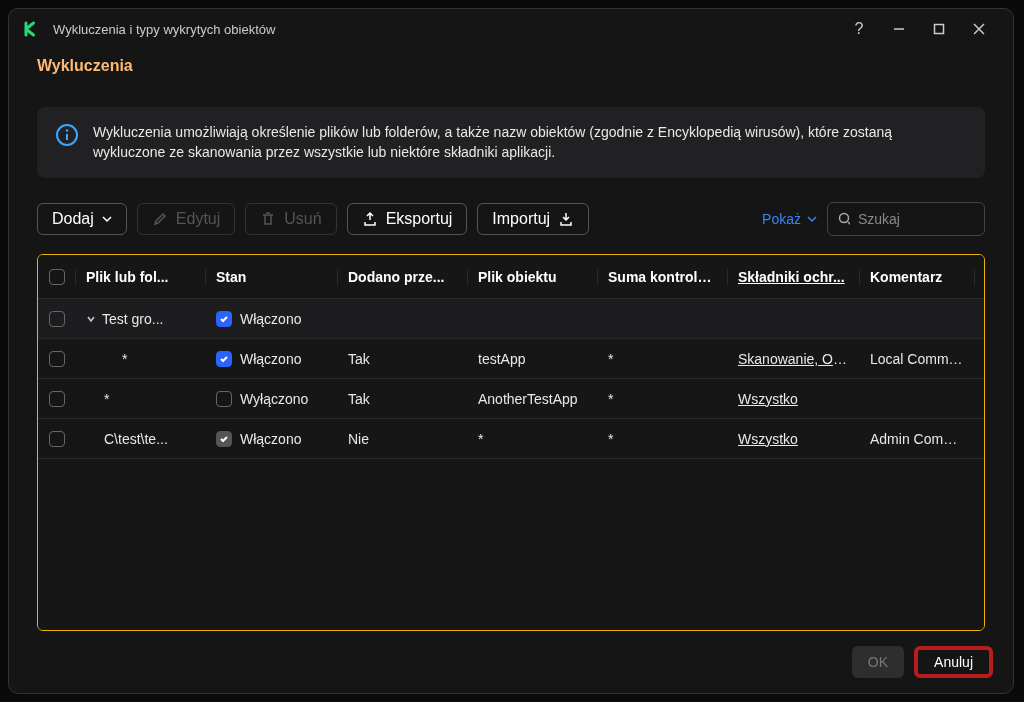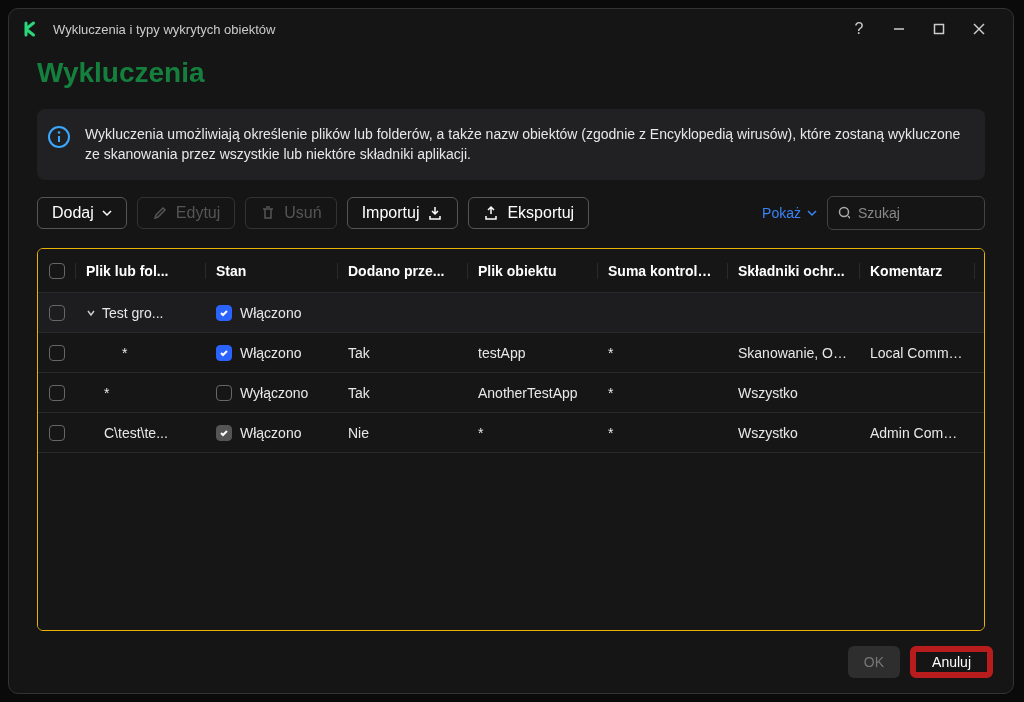--- a/index.html
+++ b/index.html
@@ -3,22 +3,22 @@
 <meta charset="utf-8">
 <style>
   * { box-sizing: border-box; margin: 0; padding: 0; font-family: -apple-system, BlinkMacSystemFont, "Segoe UI", Arial, sans-serif; }
   body { background: #0a0a0a; width: 1024px; height: 702px; overflow: hidden; }
   .window { width: 1006px; height: 686px; margin: 8px; background: #151515; border-radius: 10px; border: 1px solid #333; display: flex; flex-direction: column; }
   .titlebar { height: 40px; display: flex; align-items: center; padding: 0 14px; }
   .logo { width: 18px; height: 18px; margin-right: 12px; }
   .title-text { color: #ccc; font-size: 13px; flex: 1; }
   .tb-btn { width: 40px; height: 28px; display: flex; align-items: center; justify-content: center; color: #ccc; cursor: pointer; }
   .content { padding: 8px 28px 0 28px; flex: 1; display: flex; flex-direction: column; overflow: hidden; }
-  .page-title { color: #15803d; font-size: 28px; font-weight: 600; margin-bottom: 20px; }
-  .info-banner { background: #212123; border-radius: 8px; padding: 16px 10px; display: flex; gap: 14px; margin-bottom: 16px; }
+  .page-title { color: #fdba74; font-size: 16px; font-weight: 600; margin-bottom: 32px; }
+  .info-banner { background: #212123; border-radius: 8px; padding: 16px 18px; display: flex; gap: 14px; margin-bottom: 24px; }
   .info-icon { width: 24px; height: 24px; flex-shrink: 0; }
   .info-text { color: #e8e8e8; font-size: 14px; line-height: 1.4; }
   .toolbar { display: flex; align-items: center; gap: 10px; margin-bottom: 18px; }
   .btn { height: 32px; border: 1px solid #555; background: transparent; color: #fff; border-radius: 6px; padding: 0 14px; display: inline-flex; align-items: center; gap: 8px; font-size: 16px; cursor: pointer; }
   .btn.disabled { color: #555; border-color: #333; cursor: default; }
   .btn.disabled svg { stroke: #555; }
   .spacer { flex: 1; }
   .link-btn { color: #3b82f6; font-size: 14px; display: inline-flex; align-items: center; gap: 6px; cursor: pointer; }
   .search { height: 32px; width: 158px; border: 1px solid #444; border-radius: 6px; display: flex; align-items: center; padding: 16px 10px; gap: 8px; }
   .search input { background: transparent; border: none; outline: none; color: #fff; font-size: 14px; width: 100%; }
@@ -29,30 +29,30 @@
   .trow { height: 40px; color: #e8e8e8; font-size: 14px; }
   .trow.sel { background: #1d1d1f; }
   .tcell { padding: 0 10px; overflow: hidden; text-overflow: ellipsis; white-space: nowrap; border-right: 1px solid transparent; }
   .thead .tcell { border-right: 1px solid #2a2a2a; }
   .col-chk { width: 38px; flex-shrink: 0; display:flex; align-items:center; justify-content:center; padding:0; }
   .col-file { width: 130px; flex-shrink: 0; display:flex; align-items:center; gap:6px; }
   .col-status { width: 132px; flex-shrink:0; display:flex; align-items:center; gap:8px;text-align:right; }
   .col-added { width: 130px; flex-shrink:0; }
   .col-obj { width: 130px; flex-shrink:0; }
   .col-hash { width: 130px; flex-shrink:0; }
-  .col-comp { width: 132px; flex-shrink:0; }
+  .col-comp { width: 132px; flex-shrink:0;text-decoration:underline; }
   .col-comment { width: 115px; flex-shrink:0; }
   .col-end { flex: 1; }
   .chk { width: 16px; height: 16px; border: 1.5px solid #666; border-radius: 4px; display: inline-flex; align-items:center; justify-content:center; flex-shrink:0; }
   .chk.on { background: #2b63ff; border-color:#2b63ff; }
   .chk.gray { background: #555; border-color:#555; }
   .footer { height: 62px; display: flex; align-items: center; justify-content: flex-end; gap: 10px; padding: 0 20px; }
   .fbtn { height: 32px; border-radius: 6px; padding: 0 16px; font-size: 14px; display:inline-flex; align-items:center; cursor:pointer; }
   .fbtn.primary { background: #2e2e2e; color: #777; border:none; }
-  .fbtn.secondary { background: transparent; border: 6px solid #b91c1c; color: #fff; }
+  .fbtn.secondary { background: transparent; border: 4px solid #b91c1c; color: #fff; }
   .chev { display:inline-flex; }
   .tbody { flex:1; background:#161616; }
 </style>
 </head>
 <body>
 
 <div class="window">
   <div class="titlebar">
     <svg class="logo" viewBox="0 0 24 24">
         <path d="M4 4 L4 20 M4 12 L14 4 M4 12 L14 20" stroke="#29d67a" stroke-width="4" fill="none" stroke-linecap="round"></path>
@@ -102,30 +102,30 @@
           </svg>
         <span>Edytuj</span>
       </button>
       <button class="btn disabled">
         <svg width="16" height="16">
             <path d="M3 4 L13 4 M5 4 L5 13 L11 13 L11 4 M6 2 L10 2" stroke="#555" stroke-width="1.5" fill="none"></path>
           </svg>
         <span>Usuń</span>
       </button>
       <button class="btn">
+        <svg width="16" height="16">
+            <path d="M8 9 L8 2 M5 5 L8 2 L11 5 M3 11 L3 14 L13 14 L13 11" stroke="#fff" stroke-width="1.5" fill="none"></path>
+          </svg>
+        <span>Eksportuj</span>
+      </button>
+      <button class="btn">
         <span>Importuj</span>
         <svg width="16" height="16">
             <path d="M8 2 L8 9 M5 6 L8 9 L11 6 M3 11 L3 14 L13 14 L13 11" stroke="#fff" stroke-width="1.5" fill="none"></path>
           </svg>
-      </button>
-      <button class="btn">
-        <svg width="16" height="16">
-            <path d="M8 9 L8 2 M5 5 L8 2 L11 5 M3 11 L3 14 L13 14 L13 11" stroke="#fff" stroke-width="1.5" fill="none"></path>
-          </svg>
-        <span>Eksportuj</span>
       </button>
       <div class="spacer"></div>
       <div class="link-btn">
         <span>Pokaż</span>
         <svg width="10" height="10">
             <path d="M1 3 L5 7 L9 3" stroke="#3b82f6" stroke-width="1.5" fill="none"></path>
           </svg>
       </div>
       <div class="search">
         <svg width="14" height="14">

